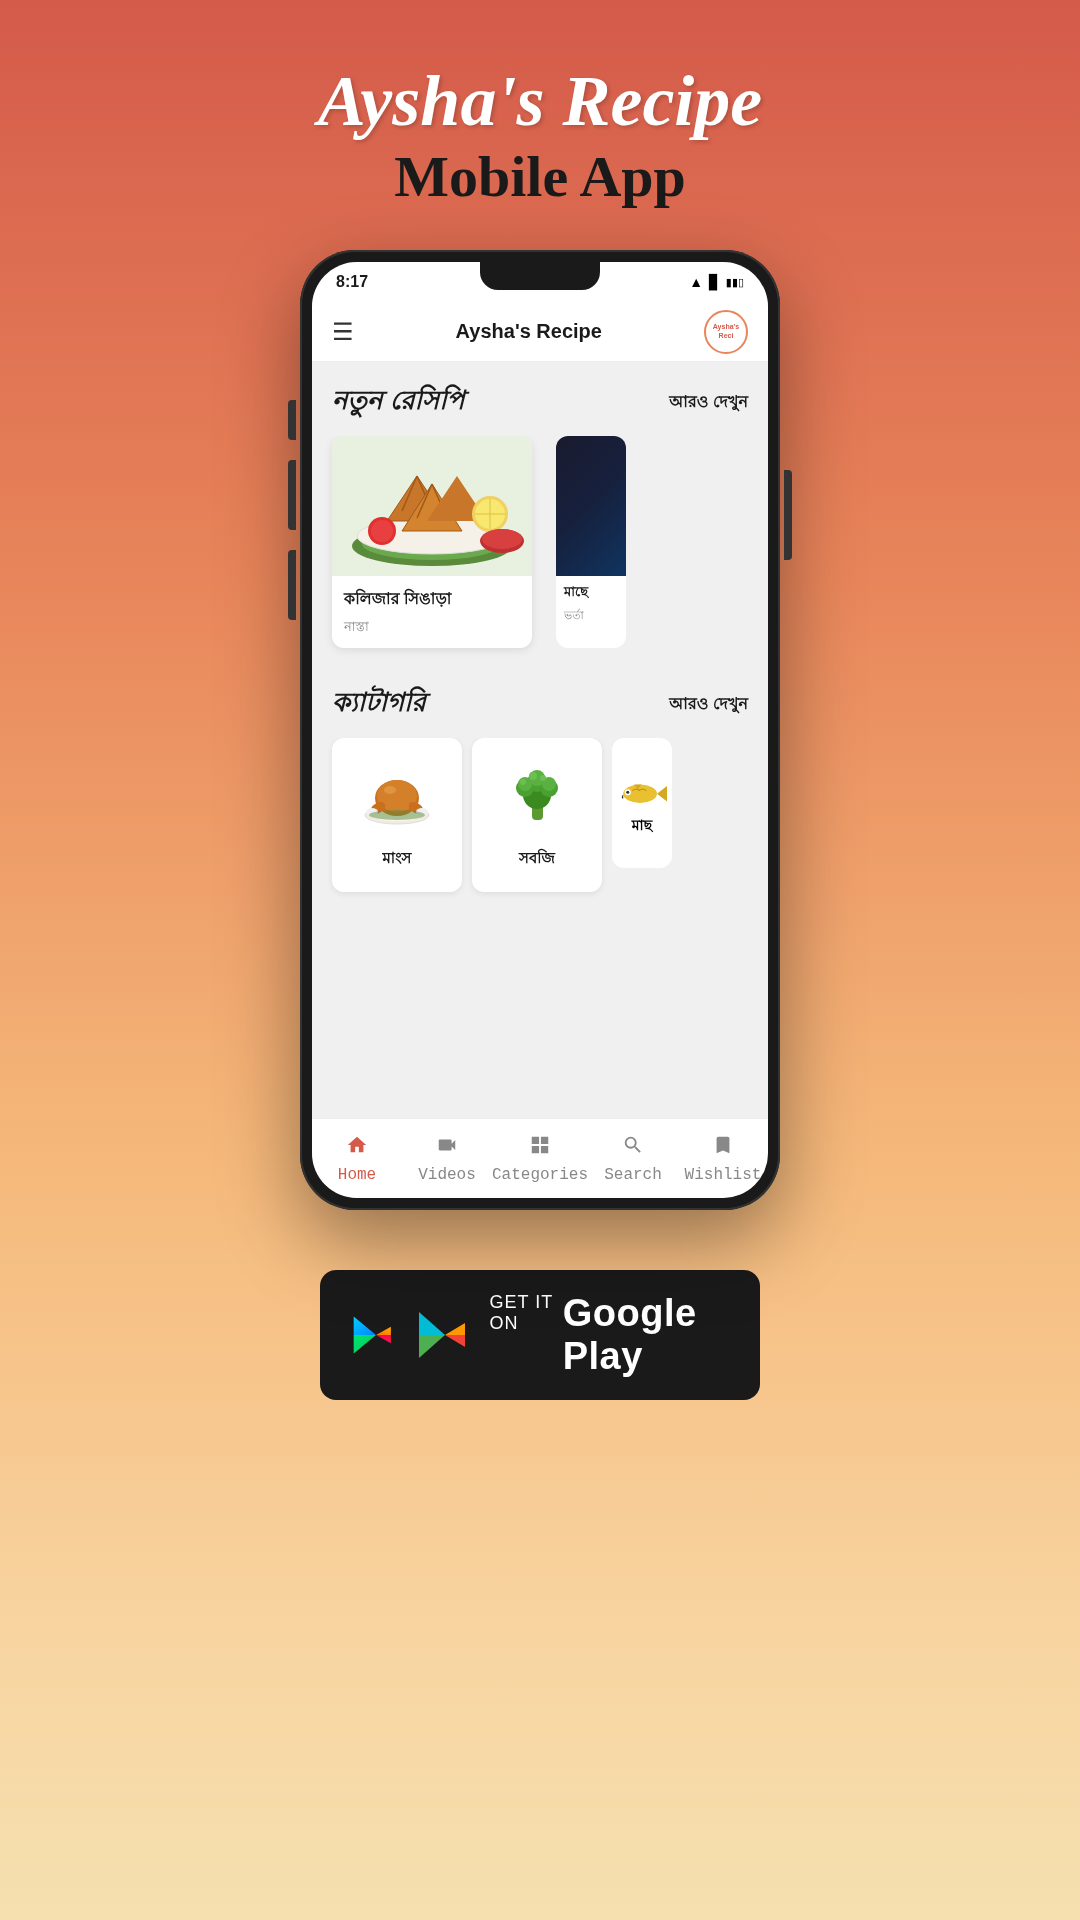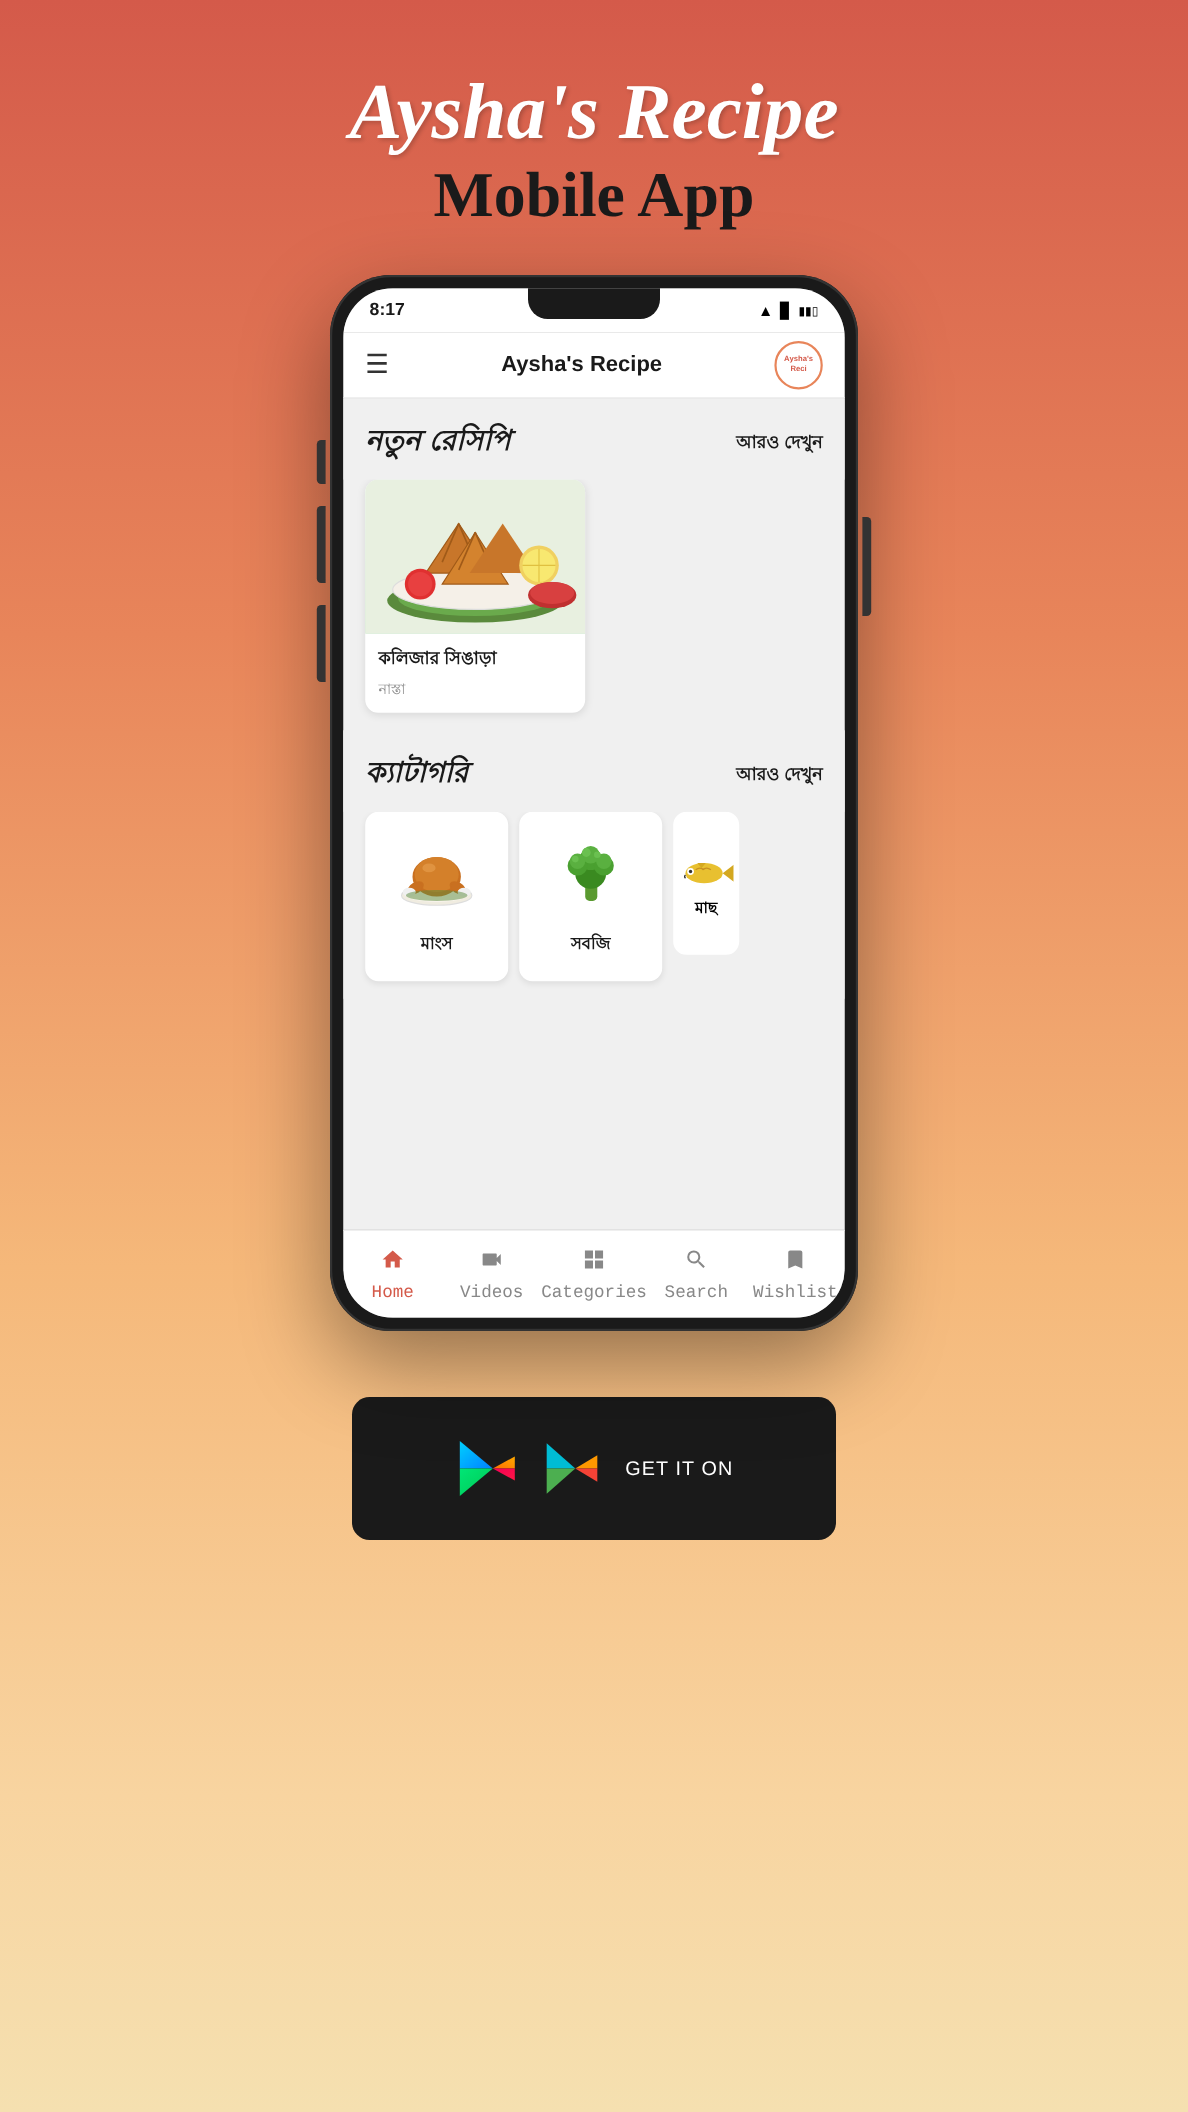--- a/index.html
+++ b/index.html
@@ -455,20 +455,27 @@
                 <ellipse cx="170" cy="105" rx="22" ry="12" fill="#c03030"></ellipse>
                 <ellipse cx="170" cy="103" rx="20" ry="10" fill="#d84040"></ellipse>
               </svg>
             </div>
             <div class="recipe-card-info">
               <div class="recipe-name">কলিজার সিঙাড়া</div>
               <div class="recipe-category">নাস্তা</div>
             </div>
           </div>
 
+          <div class="partial-card">
+            <div style="width:70px; height:140px; background: linear-gradient(135deg, #1a1a2e, #16213e, #0f3460);"></div>
+            <div style="padding:6px 8px; background:white;">
+              <div class="recipe-name" style="font-size:13px;">মাছে</div>
+              <div class="recipe-category" style="font-size:11px;">ভর্তা</div>
+            </div>
+          </div>
         </div>
       </div>
 
       <div class="categories-section">
         <div class="section-header">
           <span class="section-title">ক্যাটাগরি</span>
           <span class="see-more">আরও দেখুন</span>
         </div>
 
         <div class="category-scroll">
@@ -641,14 +648,15 @@
       <polygon points="4,27 30,27 4,50" fill="#4caf50"></polygon>
 
       <polygon points="30,27 50,15 50,27" fill="#ff9800"></polygon>
 
       <polygon points="30,27 50,27 50,39" fill="#f44336"></polygon>
     </svg>
   </div>
 
   <div class="play-text">
     <span class="get-it-on">GET IT ON</span>
+    <span class="google-play-text">Google Play</span>
   </div>
 </div>
 
 </body></html>

